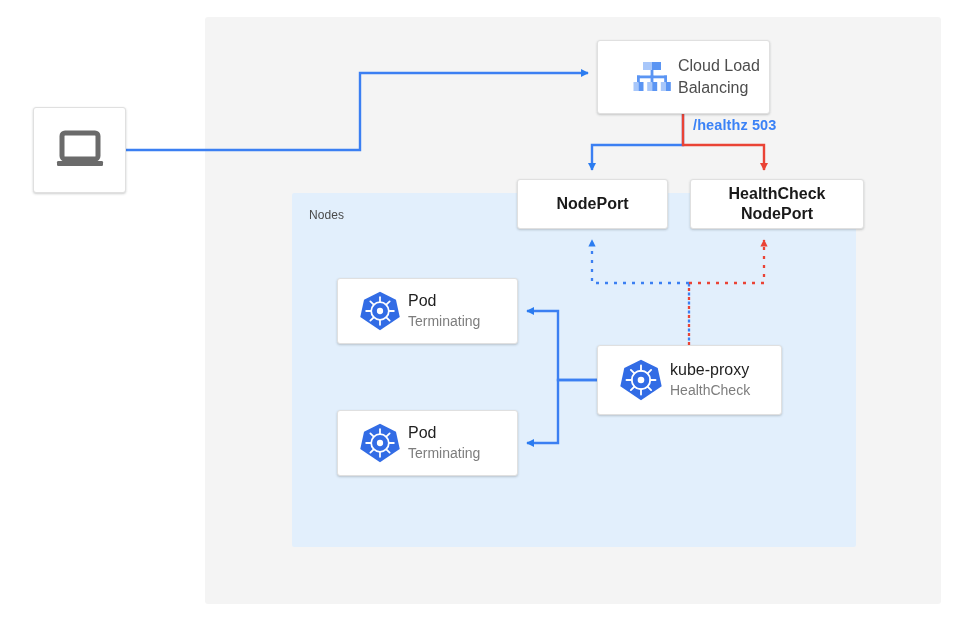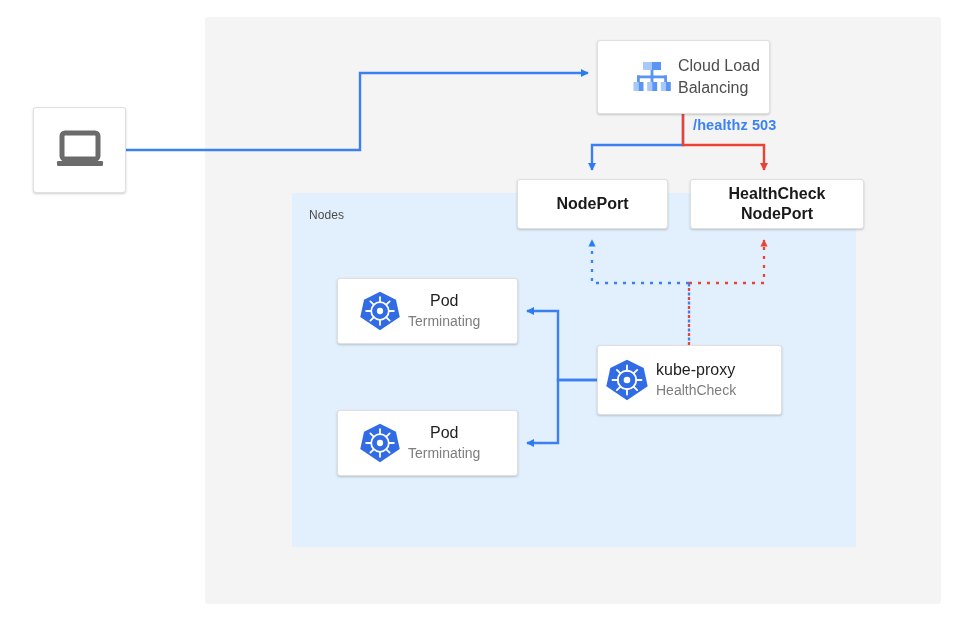--- a/index.html
+++ b/index.html
@@ -94,35 +94,35 @@
     font-size: 16px;
     color: #1a1a1a;
     line-height: 1.25;
   }
   #nodeport-card { left: 517px; top: 179px; width: 151px; height: 50px; }
   #hcnodeport-card { left: 690px; top: 179px; width: 174px; height: 50px; }
   
   .pod-card { left: 337px; width: 181px; height: 66px; }
   #pod-1 { top: 278px; }
   #pod-2 { top: 410px; }
-  .pod-card .card-row { padding-left: 14px; text-align: center; }
+  .pod-card .card-row { padding-left: 14px; }
   .pod-card .card-icon { width: 56px; }
   .label-primary {
     font-size: 16px;
     color: #1f1f1f;
     line-height: 1.3;
   }
   .label-secondary {
     font-size: 14px;
     color: #7d7d7d;
     line-height: 1.35;
   }
   
   #kubeproxy-card { left: 597px; top: 345px; width: 185px; height: 70px; }
-  #kubeproxy-card .card-row { }
+  #kubeproxy-card .card-row { padding-left: 14px; }
   #kubeproxy-card .card-icon { width: 58px; }
   
   #wires {
     position: absolute;
     left: 0; top: 0;
     width: 965px; height: 623px;
     pointer-events: none;
   }
   .healthz-label {
     position: absolute;

